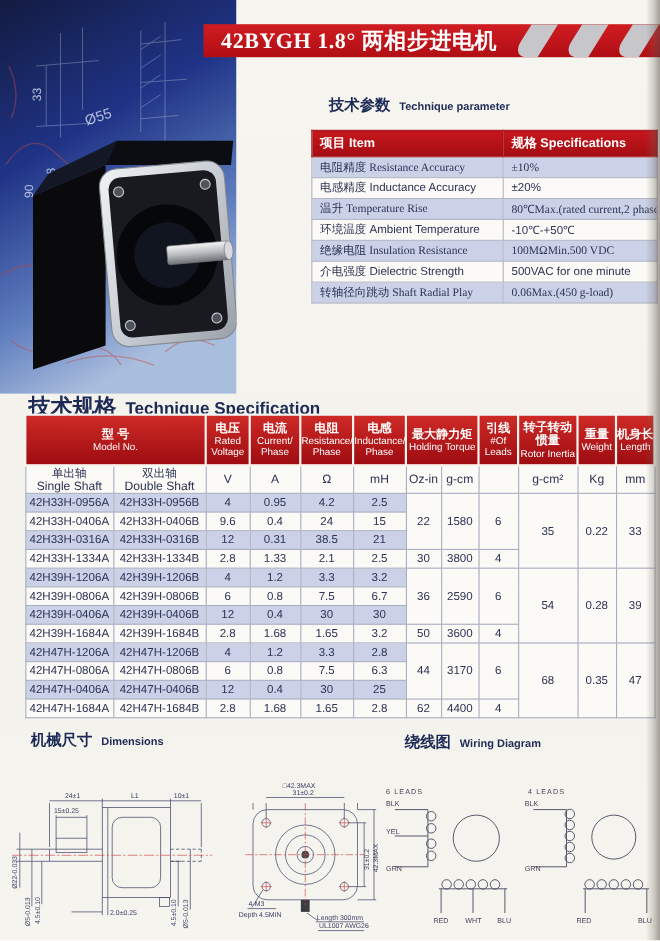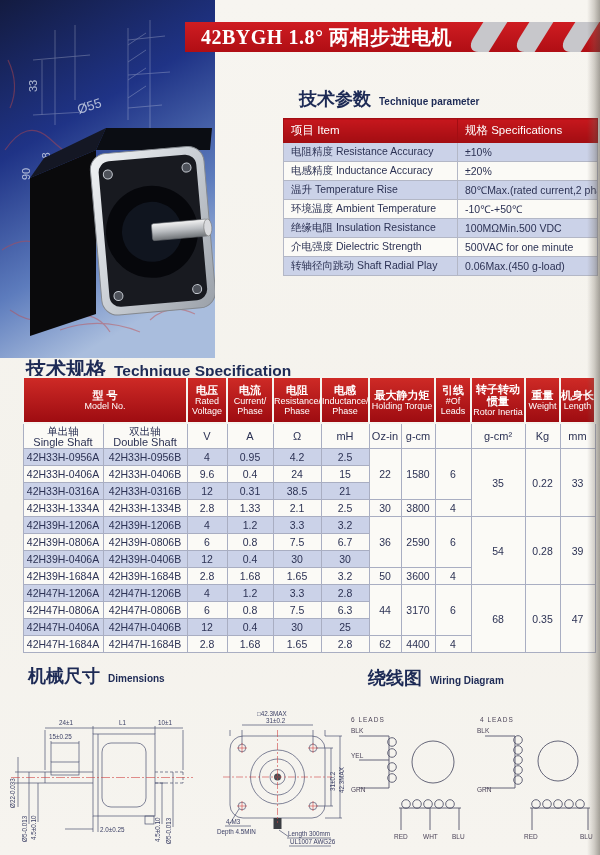--- a/index.html
+++ b/index.html
@@ -12,30 +12,30 @@
 
   
   .banner{position:absolute;left:185px;top:22px;width:415px;height:30px;background:linear-gradient(180deg,#cf1d22,#b00e14);display:flex;align-items:center;overflow:hidden;z-index:10;}
   .banner-title{color:#fff;font-family:"Liberation Serif",serif;font-weight:bold;font-size:20px;padding-left:16px;white-space:nowrap;letter-spacing:.5px;}
   .banner-stripes{position:absolute;right:-6px;top:0;width:140px;height:100%;}
   .stripe{position:absolute;top:0;height:100%;width:24px;background:#c7c7cb;transform:skewX(-32deg);border-radius:0 0 0 14px;}
   .s1{left:8px}.s2{left:54px}.s3{left:100px}
 
   
   .sec-heading{position:absolute;color:#1d2a55;font-weight:bold;white-space:nowrap;z-index:5;}
-  .sec-heading .zh{font-size:18px;margin-right:8px;}
+  .sec-heading .zh{font-size:14px;margin-right:8px;}
   .sec-heading .en{font-size:10px;}
 
   
   table{border-collapse:collapse;}
   .param-table{position:absolute;left:283px;top:118px;width:314px;font-size:10.5px;color:#2c3254;table-layout:fixed;z-index:5;}
   .param-table th,.param-table td{border:1px solid #b3b7c6;padding:0 0 0 7px;text-align:left;overflow:hidden;white-space:nowrap;}
-  .param-table th{background:linear-gradient(180deg,#c6171d,#a30d12);color:#fff;height:23px;font-size:11.5px;font-weight:normal;border-color:#a30d12;}
+  .param-table th{background:linear-gradient(180deg,#c6171d,#a30d12);color:#fff;height:23px;font-size:11.5px;font-weight:bold;border-color:#a30d12;}
   .param-table td{height:18px;background:#fbfaf6;}
-  .param-table tr.alt td{background:#cbd2e8;}
+  .param-table tr.alt td{background:#cbd2e8;font-family:Liberation Serif, serif;}
 
   
   .spec-table{position:absolute;left:22px;top:376px;width:572px;font-size:10.5px;color:#2c3254;text-align:center;table-layout:fixed;z-index:5;}
   .spec-table td{border:1px solid #a9aec2;height:16px;background:#fbfaf6;padding:0;overflow:hidden;white-space:nowrap;}
   .spec-table tr.alt td:not(.merged){background:#cbd2e8;}
   .spec-table td.merged{background:#fbfaf6;}
   .spec-table tr.hdr th{background:linear-gradient(180deg,#ce2a26,#9e0c11);color:#fff;height:44px;border:2px solid #f6f4ef;padding:0;font-weight:bold;vertical-align:middle;}
   .spec-table tr.hdr .hz{font-size:11px;line-height:12px;}
   .spec-table tr.hdr .he{font-size:9px;line-height:10px;font-weight:normal;}
   .spec-table tr.sub th{background:#fbfaf6;border:1px solid #a9aec2;height:24px;font-weight:normal;padding:0;}

